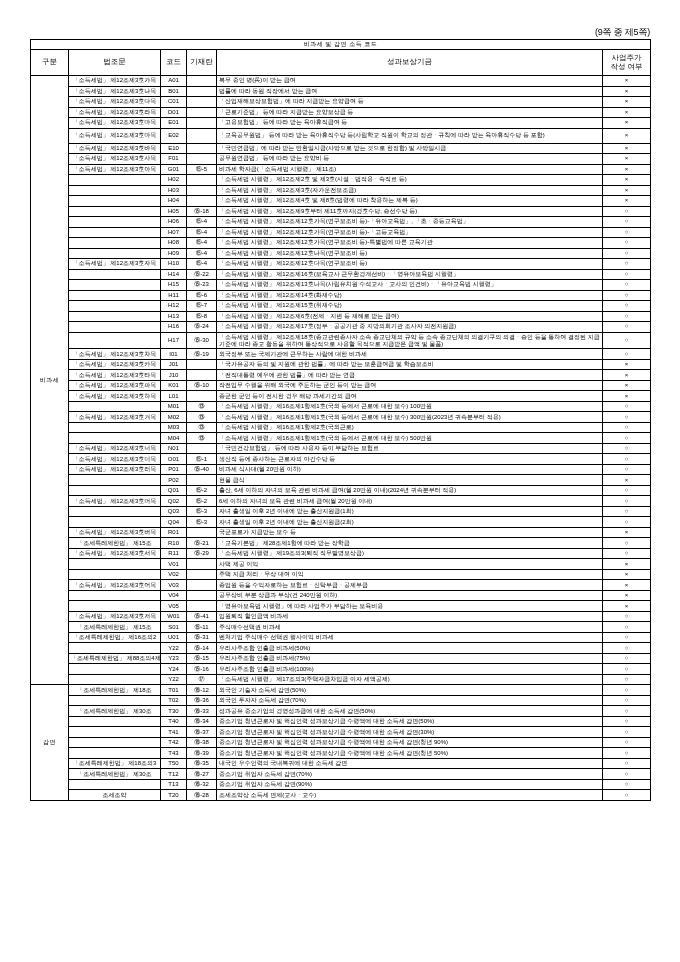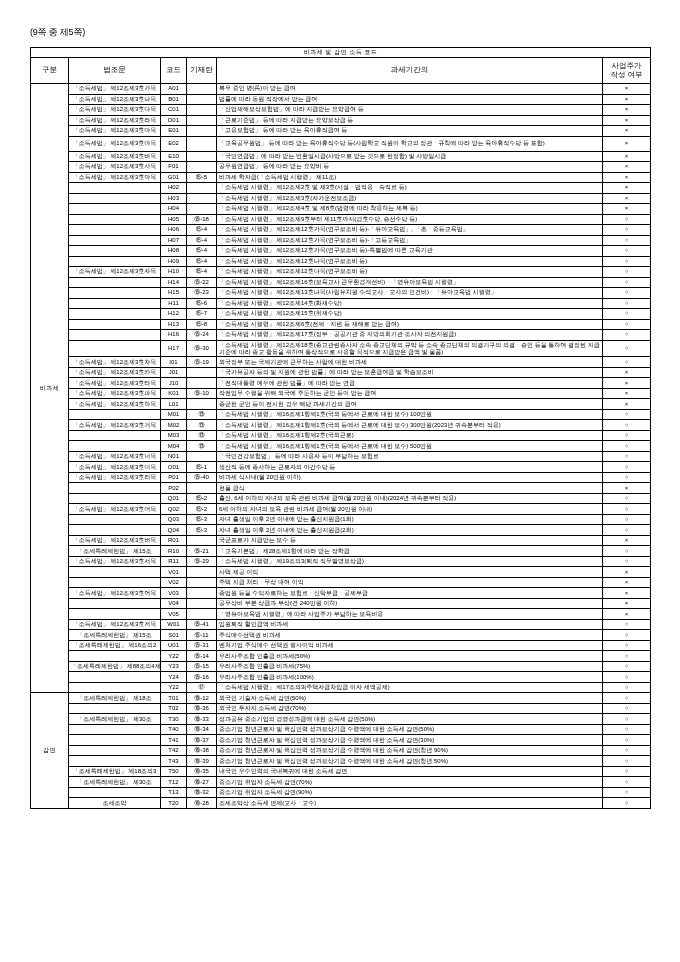--- a/index.html
+++ b/index.html
@@ -14,22 +14,23 @@
     color: #000000;
   }
   .page {
     position: relative;
     width: 680px;
     height: 962px;
     box-sizing: border-box;
     padding: 26px 30px 10px 30px;
   }
   .page-indicator {
+    text-align: right;
     font-size: 9px;
-    margin-bottom: 8px;
+    margin-bottom: 0;
     letter-spacing: -0.2px;
   }
   table.main {
     width: 620px;
     border-collapse: collapse;
     table-layout: fixed;
     border: 1.2px solid #000;
     padding-left: 40px;
   }
   table.main td, table.main th {
@@ -108,21 +109,21 @@
     </colgroup>
     <thead>
       <tr>
         <td class="title-cell" colspan="6">비과세 및 감면 소득 코드</td>
       </tr>
       <tr>
         <td class="hdr">구분</td>
         <td class="hdr">법조문</td>
         <td class="hdr">코드</td>
         <td class="hdr">기재란</td>
-        <td class="hdr">과세기간의</td>
+        <td class="hdr">성과보상기금</td>
         <td class="hdr">
           <span>사업주가</span><br>
           <span>작성 여부</span>
         </td>
       </tr>
     </thead>
     <tbody id="tbody">
         <tr class="r">
           <td class="gubun" rowspan="57">비과세</td>
           <td class="law">「소득세법」 제12조제3호가목</td>

